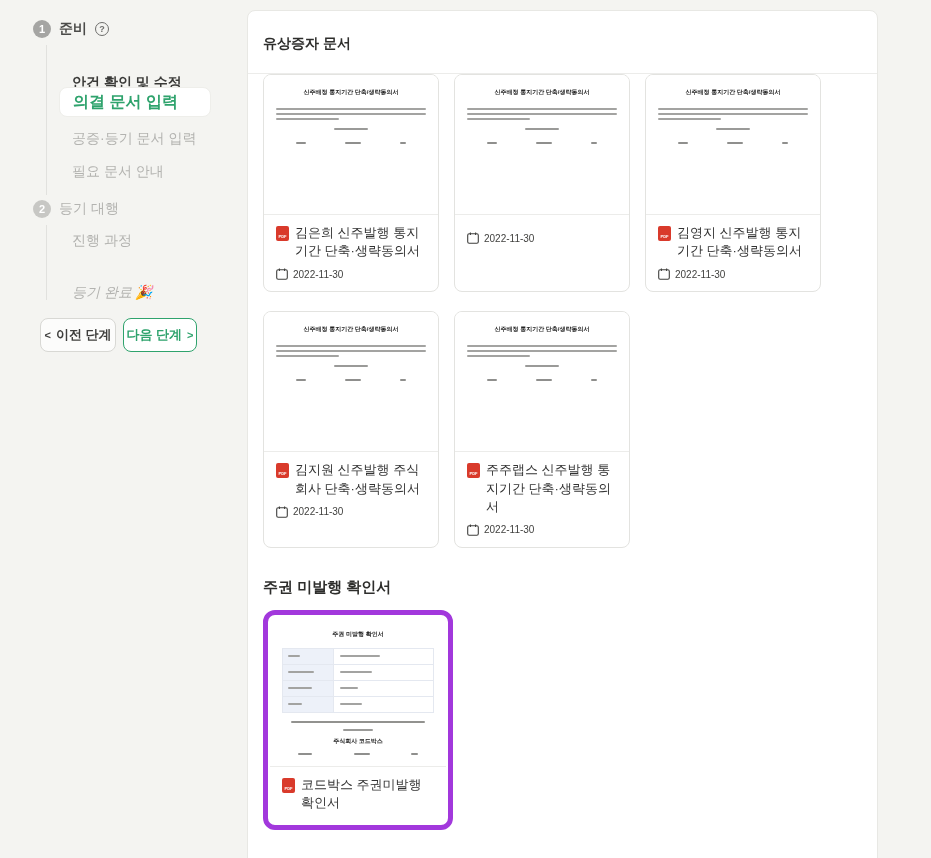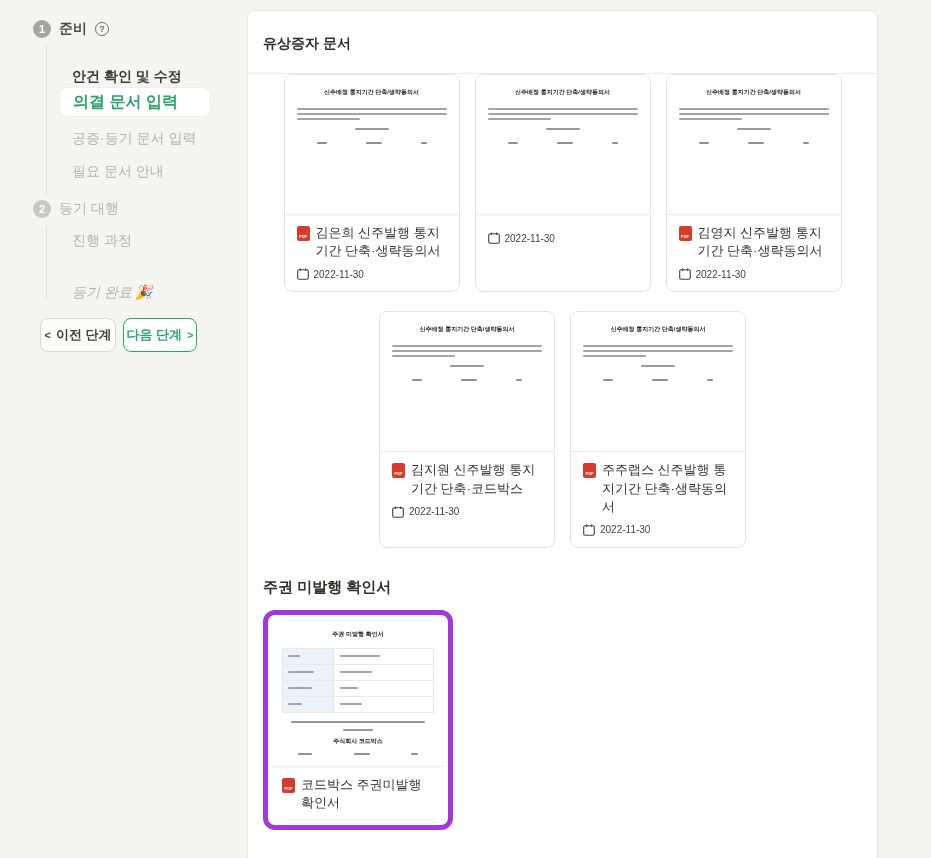--- a/index.html
+++ b/index.html
@@ -63,21 +63,21 @@
     position:absolute; left:247px; top:10px; width:631px; height:890px;
     background:#fff; border:1px solid #e8e8e4; border-radius:8px;
   }
   .panel-header {
     padding:24px 15px 20px; border-bottom:1px solid #ececea;
   }
   .panel-title { font-size:14px; font-weight:700; color:#2e2e2c; }
   .panel-body { padding:0 15px 40px; }
   .section-heading { margin:28px 0 13px; font-size:15px; font-weight:700; color:#2e2e2c; }
 
-  .grid { display:flex; flex-wrap:wrap; gap:19px 15px;justify-content:center; }
+  .grid { display:flex; flex-wrap:wrap; gap:19px 15px; }
 
   .doc-card {
     width:176px; background:#fff; border:1px solid #e3e3e0;
     border-radius:8px; overflow:hidden; cursor:pointer;
   }
   .preview {
     height:140px; border-bottom:1px solid #ececea;
     padding:13px 12px 0; background:#fff;
   }
   .p-title {
@@ -133,21 +133,21 @@
 <div class="sidebar">
 
   <div class="step-row step1" style="left:33px; top:20px;">
     <div class="step-circle">1</div>
     <div class="step-label">준비</div>
     <div class="help-circle">?</div>
   </div>
 
   <div class="vline" style="top:45px; height:150px;"></div>
 
-  <div class="side-item done" style="top:68px;">안건 확인 및 수정</div>
+  <div class="side-item done" style="top:74px;">안건 확인 및 수정</div>
 
   <div class="active-box">
     <span class="side-item-label">의결 문서 입력</span>
   </div>
 
   <div class="side-item pending" style="top:130px;">공증·등기 문서 입력</div>
   <div class="side-item pending" style="top:163px;">필요 문서 안내</div>
 
   <div class="step-row step2" style="left:33px; top:200px;">
     <div class="step-circle">2</div>
@@ -280,21 +280,21 @@
           <div class="p-date-bar"></div>
           <div class="p-sig">
               <div class="bar" style="width:10px"></div>
               <div class="bar" style="width:16px"></div>
               <div class="bar" style="width:6px"></div>
             </div>
         </div>
         <div class="card-foot">
           <div class="doc-title-row">
             <span class="pdf-icon">PDF</span>
-            <span class="doc-title">김지원 신주발행 통지기간 단축·코드박스</span>
+            <span class="doc-title">김지원 신주발행 주식회사 단축·생략동의서</span>
           </div>
           <div class="doc-date-row">
             <svg class="cal-icon" width="12" height="12" viewBox="0 0 12 12">
                 <rect x="0.7" y="1.7" width="10.6" height="9.6" rx="1.5" fill="none" stroke="#3f3f3d" stroke-width="1.1"></rect>
                 <line x1="3.4" y1="0.4" x2="3.4" y2="3" stroke="#3f3f3d" stroke-width="1.1"></line>
                 <line x1="8.6" y1="0.4" x2="8.6" y2="3" stroke="#3f3f3d" stroke-width="1.1"></line>
               </svg>
             <span class="doc-date">2022-11-30</span>
           </div>
         </div>

